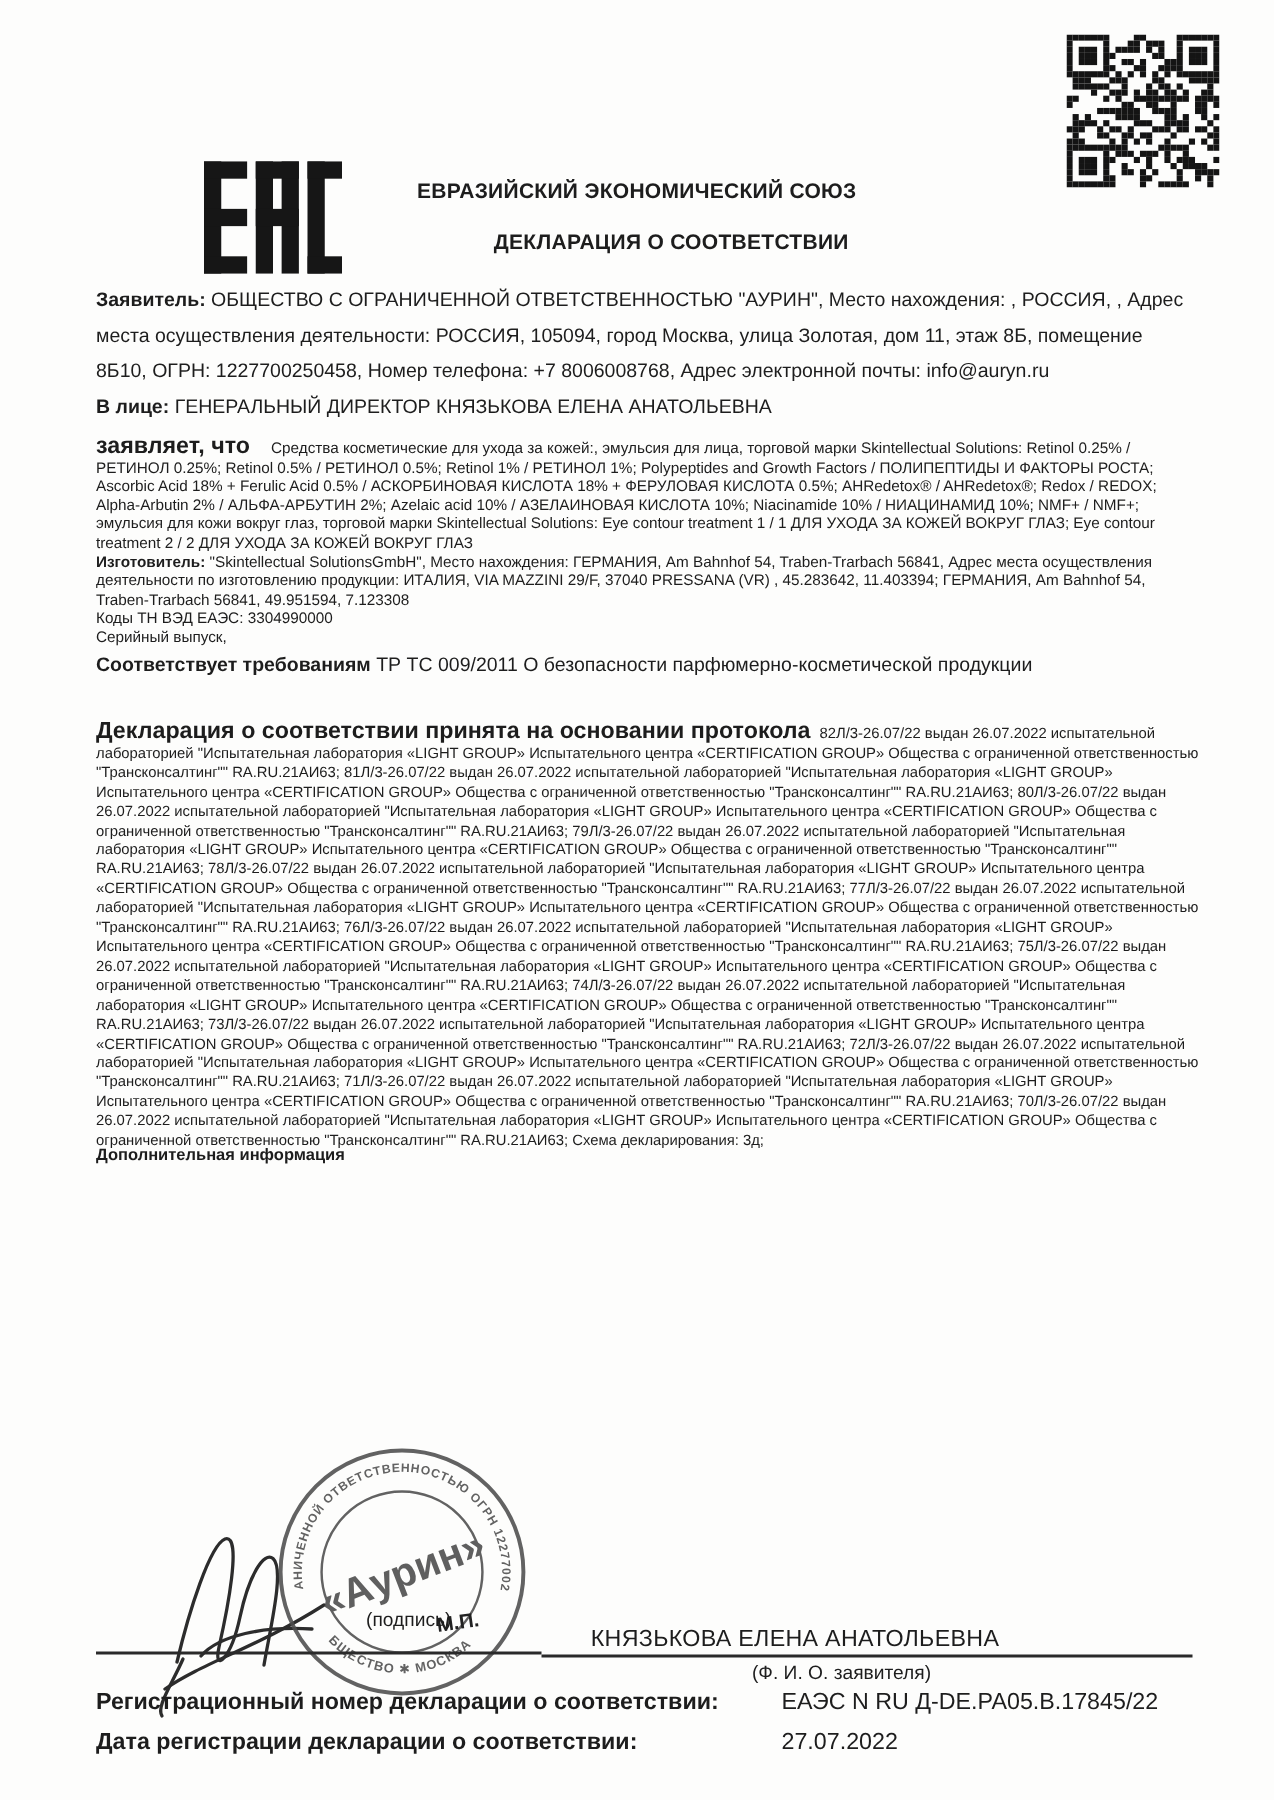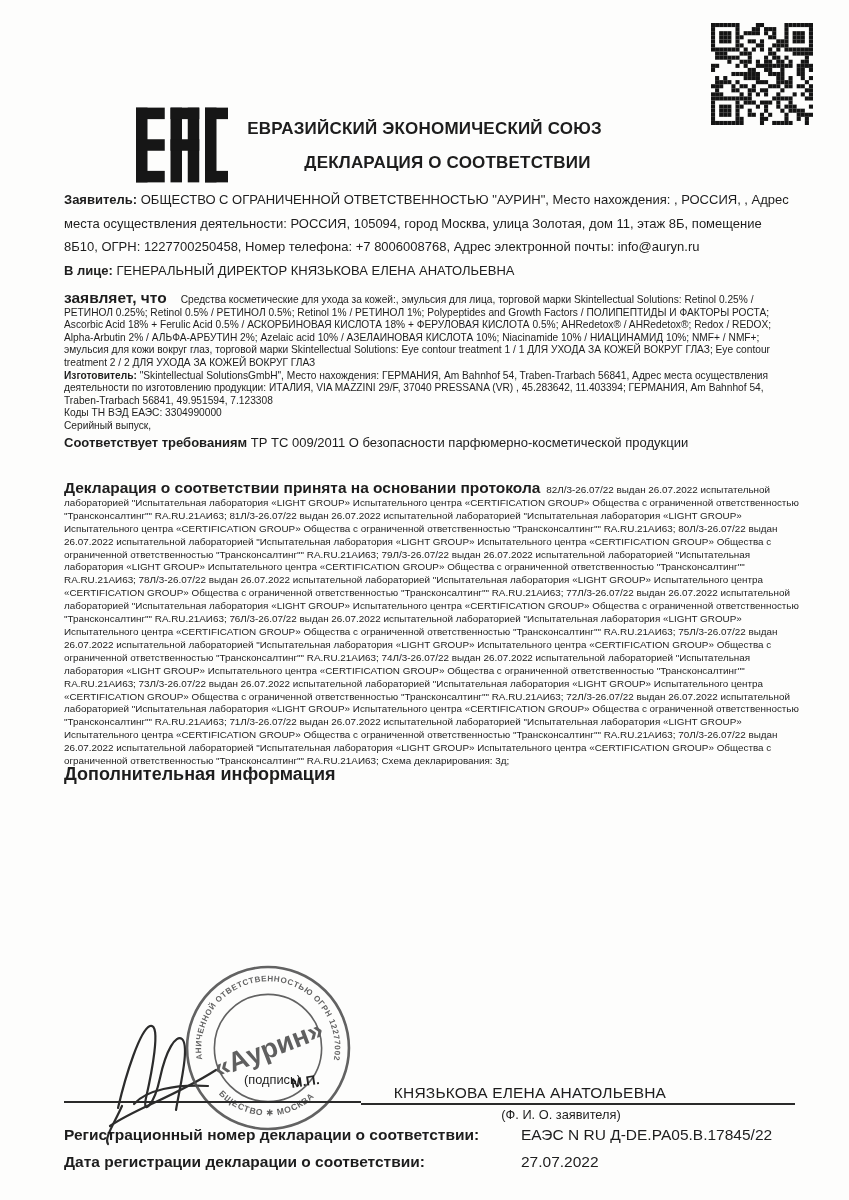--- a/index.html
+++ b/index.html
@@ -5,21 +5,21 @@
   html,body{margin:0;padding:0;background:#e8e8e8;}
   .page{
     position:relative; width:849px; height:1200px; margin:0 auto;
     background:#fdfdfc; overflow:hidden;
     font-family:"Liberation Sans","DejaVu Sans",sans-serif;
     color:#1d1d1d; -webkit-font-smoothing:antialiased;
   }
   .abs{position:absolute;}
   .center{text-align:center;}
   .b{font-weight:bold;}
-  .title{font-weight:bold;font-size:17px;letter-spacing:.2px;width:100%;}
+  .title{font-weight:bold;font-size:14px;letter-spacing:.2px;width:100%;}
   .body-txt{font-size:13px;line-height:23.5px;}
   .small-txt{font-size:10.2px;line-height:12.6px;}
   .basis-txt{font-size:9.9px;line-height:12.9px;}
   .lbl-big{font-weight:bold;font-size:15.5px;margin-right:14px;}
   .lbl-sm{font-weight:bold;}
   .hline{border-top:2.4px solid #2a2a2a;height:0;}
   .caption{font-size:12.8px;}
   .val{font-size:15.5px;}
   .mp{font-weight:bold;font-size:13.5px;transform:rotate(-8deg);color:#222;}
   svg text{font-family:"Liberation Sans","DejaVu Sans",sans-serif;}
@@ -389,21 +389,21 @@
   </div>
 
   <div class="abs body-txt" style="left:64px;top:431px;width:720px;">
     <span class="b">Соответствует требованиям</span><span> ТР ТС 009/2011 О безопасности парфюмерно-косметической продукции</span>
   </div>
 
   <div class="abs basis-txt" style="left:64px;top:482px;width:738px;">
     <span class="lbl-big" style="margin-right:6px;">Декларация о соответствии принята на основании протокола</span><span id="basis-text">82Л/3-26.07/22 выдан 26.07.2022 испытательной лабораторией "Испытательная лаборатория «LIGHT GROUP» Испытательного центра «CERTIFICATION GROUP» Общества с ограниченной ответственностью "Трансконсалтинг"" RA.RU.21АИ63; 81Л/3-26.07/22 выдан 26.07.2022 испытательной лабораторией "Испытательная лаборатория «LIGHT GROUP» Испытательного центра «CERTIFICATION GROUP» Общества с ограниченной ответственностью "Трансконсалтинг"" RA.RU.21АИ63; 80Л/3-26.07/22 выдан 26.07.2022 испытательной лабораторией "Испытательная лаборатория «LIGHT GROUP» Испытательного центра «CERTIFICATION GROUP» Общества с ограниченной ответственностью "Трансконсалтинг"" RA.RU.21АИ63; 79Л/3-26.07/22 выдан 26.07.2022 испытательной лабораторией "Испытательная лаборатория «LIGHT GROUP» Испытательного центра «CERTIFICATION GROUP» Общества с ограниченной ответственностью "Трансконсалтинг"" RA.RU.21АИ63; 78Л/3-26.07/22 выдан 26.07.2022 испытательной лабораторией "Испытательная лаборатория «LIGHT GROUP» Испытательного центра «CERTIFICATION GROUP» Общества с ограниченной ответственностью "Трансконсалтинг"" RA.RU.21АИ63; 77Л/3-26.07/22 выдан 26.07.2022 испытательной лабораторией "Испытательная лаборатория «LIGHT GROUP» Испытательного центра «CERTIFICATION GROUP» Общества с ограниченной ответственностью "Трансконсалтинг"" RA.RU.21АИ63; 76Л/3-26.07/22 выдан 26.07.2022 испытательной лабораторией "Испытательная лаборатория «LIGHT GROUP» Испытательного центра «CERTIFICATION GROUP» Общества с ограниченной ответственностью "Трансконсалтинг"" RA.RU.21АИ63; 75Л/3-26.07/22 выдан 26.07.2022 испытательной лабораторией "Испытательная лаборатория «LIGHT GROUP» Испытательного центра «CERTIFICATION GROUP» Общества с ограниченной ответственностью "Трансконсалтинг"" RA.RU.21АИ63; 74Л/3-26.07/22 выдан 26.07.2022 испытательной лабораторией "Испытательная лаборатория «LIGHT GROUP» Испытательного центра «CERTIFICATION GROUP» Общества с ограниченной ответственностью "Трансконсалтинг"" RA.RU.21АИ63; 73Л/3-26.07/22 выдан 26.07.2022 испытательной лабораторией "Испытательная лаборатория «LIGHT GROUP» Испытательного центра «CERTIFICATION GROUP» Общества с ограниченной ответственностью "Трансконсалтинг"" RA.RU.21АИ63; 72Л/3-26.07/22 выдан 26.07.2022 испытательной лабораторией "Испытательная лаборатория «LIGHT GROUP» Испытательного центра «CERTIFICATION GROUP» Общества с ограниченной ответственностью "Трансконсалтинг"" RA.RU.21АИ63; 71Л/3-26.07/22 выдан 26.07.2022 испытательной лабораторией "Испытательная лаборатория «LIGHT GROUP» Испытательного центра «CERTIFICATION GROUP» Общества с ограниченной ответственностью "Трансконсалтинг"" RA.RU.21АИ63; 70Л/3-26.07/22 выдан 26.07.2022 испытательной лабораторией "Испытательная лаборатория «LIGHT GROUP» Испытательного центра «CERTIFICATION GROUP» Общества с ограниченной ответственностью "Трансконсалтинг"" RA.RU.21АИ63; Схема декларирования: 3д;</span>
   </div>
 
-  <div class="abs b" style="left:64px;top:764px;font-size:18px;">Дополнительная информация</div>
+  <div class="abs b" style="left:64px;top:764px;font-size:11px;">Дополнительная информация</div>
 
 
   <svg class="abs" style="left:88px;top:986px;" width="205" height="160" viewBox="0 0 205 160" fill="none" stroke="#2c2c2c" stroke-width="2.2" stroke-linecap="round">
     <path d="M30,122 C38,88 52,44 62,40 C74,36 63,90 58,112 C54,130 66,120 72,92 C78,64 88,48 94,53 C102,60 92,100 88,124"></path>
     <path d="M22,140 C48,122 84,112 128,84"></path>
     <path d="M34,120 C26,138 16,152 20,158"></path>
     <path d="M46,118 C58,104 88,98 120,100"></path>
   </svg>
 
   <svg class="abs" style="left:182px;top:962px;opacity:.88;" width="172" height="172" viewBox="0 0 170 170">

